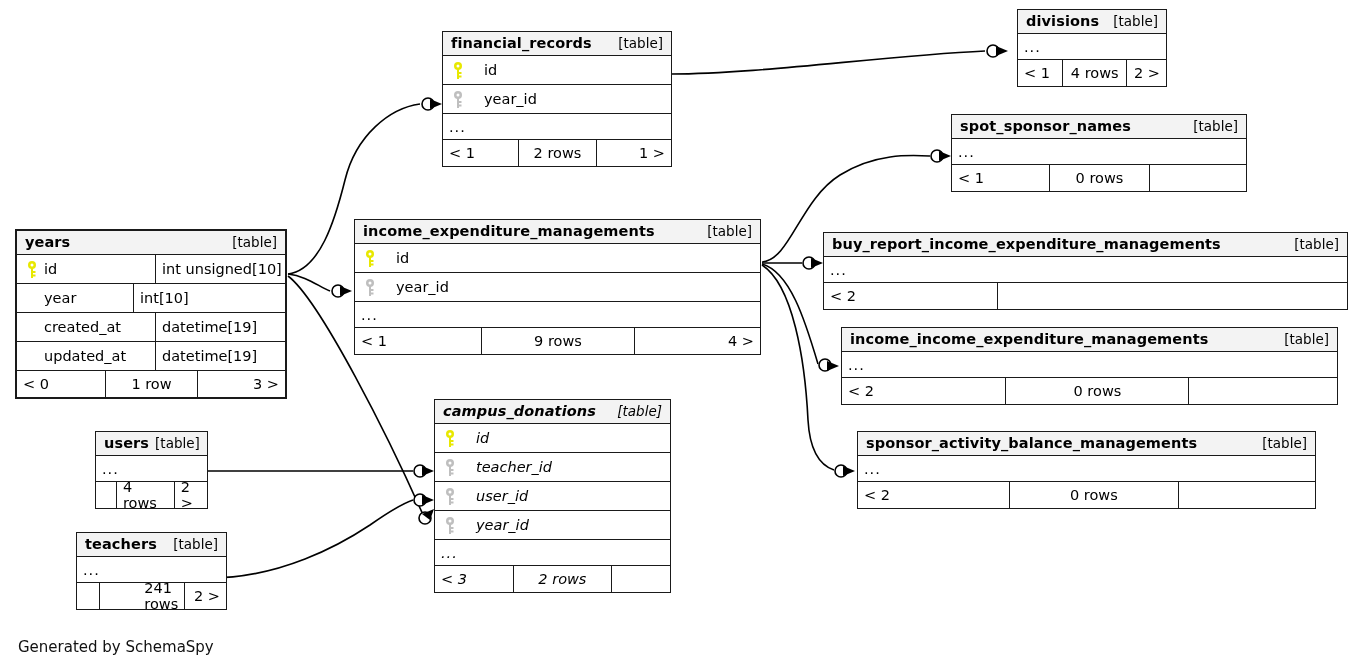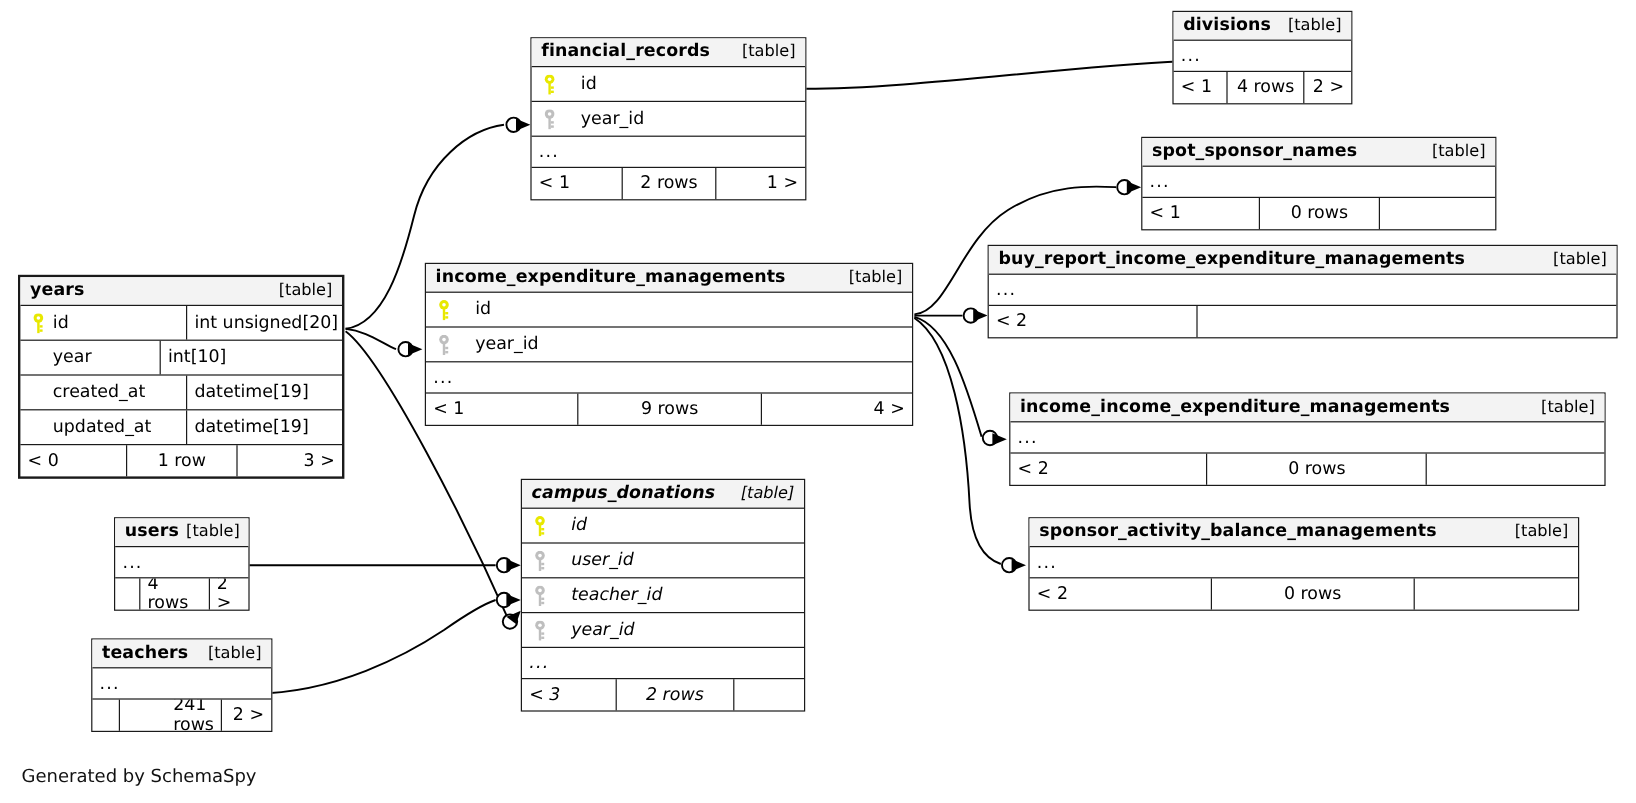--- a/index.html
+++ b/index.html
@@ -198,21 +198,21 @@
           <svg width="10" height="17" viewBox="0 0 10 17">
               <circle cx="5" cy="4" r="4" fill="#e8e800"></circle>
               <circle cx="5" cy="4" r="1.5" fill="#ffffff"></circle>
               <rect x="4" y="7" width="2" height="10" fill="#e8e800"></rect>
               <rect x="6" y="10" width="2.5" height="2" fill="#e8e800"></rect>
               <rect x="6" y="13.5" width="2.5" height="2" fill="#e8e800"></rect>
             </svg>
         </span>
         <span class="col-name">id</span>
       </span>
-      <span class="col-type" style="width:130px;">int unsigned[20]</span>
+      <span class="col-type" style="width:130px;">int unsigned[10]</span>
     </div>
     <div class="col-row">
       <span class="col-left">
         <span class="keyslot"></span>
         <span class="col-name">year</span>
       </span>
       <span class="col-type" style="width:152px;">int[10]</span>
     </div>
     <div class="col-row">
       <span class="col-left">
@@ -269,21 +269,21 @@
       </span>
     </div>
     <div class="ellipsis-row notop">...</div>
     <div class="footer-row">
       <span class="footer-cell fc-left" style="width:33%;">&lt; 1</span>
       <span class="footer-cell fc-center" style="width:34%;">2 rows</span>
       <span class="footer-cell fc-right" style="width:33%;">1 &gt;</span>
     </div>
   </div>
 
-  <div class="table-node thin" style="left:977px; top:9px; width:150px;">
+  <div class="table-node thin" style="left:1017px; top:9px; width:150px;">
     <div class="tbl-header">
       <span class="tbl-name">divisions</span>
       <span class="tbl-tag">[table]</span>
     </div>
     <div class="ellipsis-row notop">...</div>
     <div class="footer-row">
       <span class="footer-cell fc-left" style="width:30%;">&lt; 1</span>
       <span class="footer-cell fc-center" style="width:43%;">4 rows</span>
       <span class="footer-cell fc-right" style="width:27%;">2 &gt;</span>
     </div>
@@ -336,21 +336,21 @@
       </span>
     </div>
     <div class="ellipsis-row notop">...</div>
     <div class="footer-row">
       <span class="footer-cell fc-left" style="width:31%;">&lt; 1</span>
       <span class="footer-cell fc-center" style="width:38%;">9 rows</span>
       <span class="footer-cell fc-right" style="width:31%;">4 &gt;</span>
     </div>
   </div>
 
-  <div class="table-node thin" style="left:823px; top:204px; width:525px;">
+  <div class="table-node thin" style="left:823px; top:232px; width:525px;">
     <div class="tbl-header">
       <span class="tbl-name">buy_report_income_expenditure_managements</span>
       <span class="tbl-tag">[table]</span>
     </div>
     <div class="ellipsis-row notop">...</div>
     <div class="footer-row">
       <span class="footer-cell fc-left" style="width:33%;">&lt; 2</span>
       <span class="footer-cell fc-right" style="width:31%;"></span>
     </div>
   </div>
@@ -404,35 +404,35 @@
       <span class="col-left">
         <span class="keyslot">
           <svg width="10" height="17" viewBox="0 0 10 17">
               <circle cx="5" cy="4" r="4" fill="#bfbfbf"></circle>
               <circle cx="5" cy="4" r="1.5" fill="#ffffff"></circle>
               <rect x="4" y="7" width="2" height="10" fill="#bfbfbf"></rect>
               <rect x="6" y="10" width="2.5" height="2" fill="#bfbfbf"></rect>
               <rect x="6" y="13.5" width="2.5" height="2" fill="#bfbfbf"></rect>
             </svg>
         </span>
-        <span class="col-name" style="padding-left:18px;">user_id</span>
+        <span class="col-name" style="padding-left:18px;">teacher_id</span>
       </span>
     </div>
     <div class="col-row">
       <span class="col-left">
         <span class="keyslot">
           <svg width="10" height="17" viewBox="0 0 10 17">
               <circle cx="5" cy="4" r="4" fill="#bfbfbf"></circle>
               <circle cx="5" cy="4" r="1.5" fill="#ffffff"></circle>
               <rect x="4" y="7" width="2" height="10" fill="#bfbfbf"></rect>
               <rect x="6" y="10" width="2.5" height="2" fill="#bfbfbf"></rect>
               <rect x="6" y="13.5" width="2.5" height="2" fill="#bfbfbf"></rect>
             </svg>
         </span>
-        <span class="col-name" style="padding-left:18px;">teacher_id</span>
+        <span class="col-name" style="padding-left:18px;">user_id</span>
       </span>
     </div>
     <div class="col-row" style="border-bottom:1.8px solid #1a1a1a;">
       <span class="col-left">
         <span class="keyslot">
           <svg width="10" height="17" viewBox="0 0 10 17">
               <circle cx="5" cy="4" r="4" fill="#bfbfbf"></circle>
               <circle cx="5" cy="4" r="1.5" fill="#ffffff"></circle>
               <rect x="4" y="7" width="2" height="10" fill="#bfbfbf"></rect>
               <rect x="6" y="10" width="2.5" height="2" fill="#bfbfbf"></rect>

